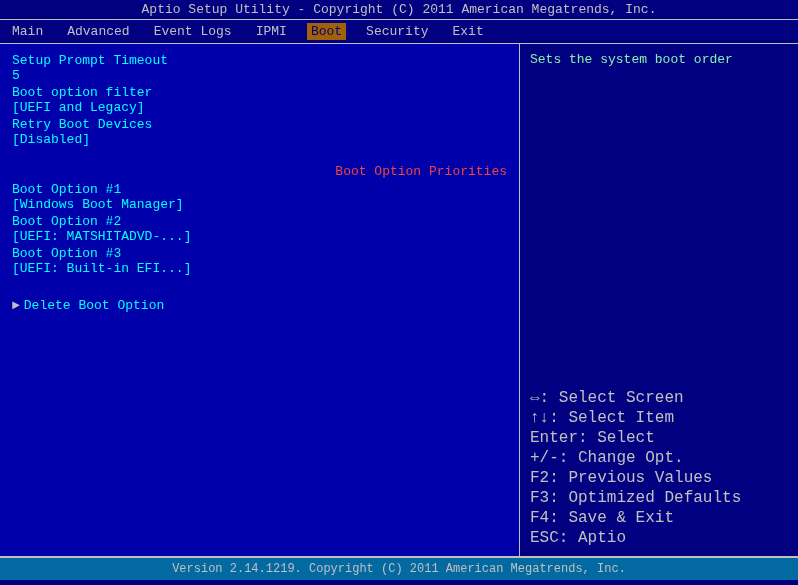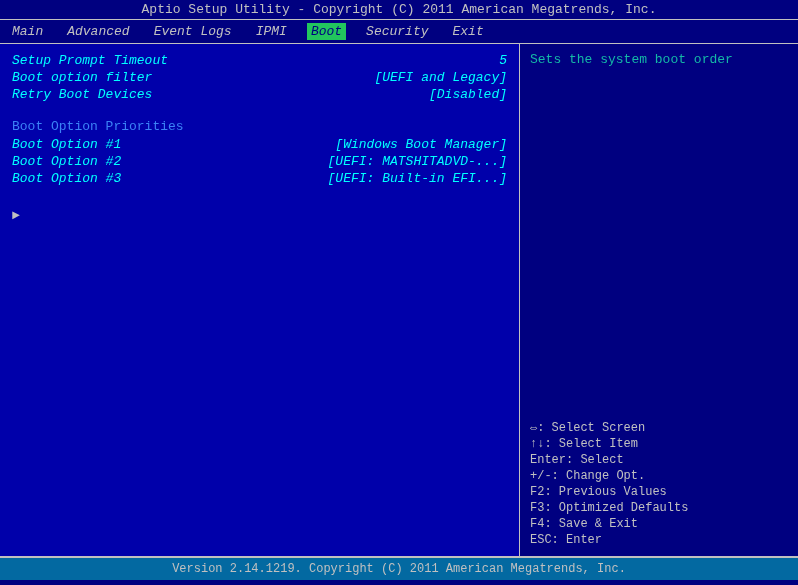--- a/index.html
+++ b/index.html
@@ -24,29 +24,28 @@
     }
 
     
     #nav-bar {
       background: #000080;
       display: flex;
       flex-direction: row;
       padding: 3px 8px;
       gap: 16px;
       border-bottom: 1px solid #c0c0c0;
-      font-style: italic;
     }
     .nav-item {
       color: #c0c0c0;
       cursor: pointer;
       padding: 1px 4px;
     }
     .nav-item.active {
-      background: #22c55e;
+      background: #a16207;
       color: #000080;
     }
 
     
     #main-content {
       display: flex;
       flex-direction: row;
       height: calc(585px - 22px - 26px - 24px);
       border-bottom: 1px solid #c0c0c0;
     }
@@ -55,37 +54,37 @@
     #left-panel {
       flex: 0 0 520px;
       background: #0000aa;
       color: #c0c0c0;
       padding: 8px 12px;
       border-right: 1px solid #c0c0c0;
     }
 
     .menu-item {
       display: flex;
-      flex-direction: row;
-      justify-content: space-between;
+      flex-direction: column;
+      justify-content: flex-start;
       padding: 1px 0;
       color: #00ffff;
       cursor: pointer;
-      font-style: italic;
     }
     .menu-item .item-label {
       color: #00ffff;
     }
     .menu-item .item-value {
       color: #00ffff;
     }
 
     .section-header {
-      color: #3b82f6;
+      color: #ef4444;
       padding: 6px 0 2px 0;
+      text-align: right;
     }
 
     .menu-item-plain {
       display: flex;
       flex-direction: row;
       justify-content: space-between;
       padding: 1px 0;
       color: #00ffff;
     }
 
@@ -107,32 +106,32 @@
     
     #right-panel {
       flex: 1;
       background: #000080;
       padding: 8px 10px;
       display: flex;
       flex-direction: column;
     }
 
     #help-text {
-      color: #14b8a6;
+      color: #86efac;
       font-size: 13px;
       margin-bottom: 8px;
     }
 
     #key-help {
       margin-top: auto;
       color: #c0c0c0;
     }
     .key-line {
       padding: 1px 0;
-      font-size: 12px;
+      font-size: 16px;
     }
 
     
     #footer {
       background: #0369a1;
       color: #c0c0c0;
       text-align: center;
       padding: 4px 0;
       font-size: 12px;
       border-top: 1px solid #c0c0c0;
@@ -181,33 +180,34 @@
       <span class="item-value">[UEFI: MATSHITADVD-...]</span>
     </div>
     <div class="menu-item">
       <span class="item-label">Boot Option #3</span>
       <span class="item-value">[UEFI: Built-in EFI...]</span>
     </div>
     <div class="spacer"></div>
     <div class="spacer"></div>
     <div class="arrow-item">
       <span class="arrow">►</span>
+      <span>Delete Boot Option</span>
     </div>
   </div>
 
   <div id="right-panel">
     <div id="help-text">Sets the system boot order</div>
     <div id="key-help">
     <div class="key-line">⇔: Select Screen</div>
         <div class="key-line">↑↓: Select Item</div>
         <div class="key-line">Enter: Select</div>
         <div class="key-line">+/-: Change Opt.</div>
         <div class="key-line">F2: Previous Values</div>
         <div class="key-line">F3: Optimized Defaults</div>
         <div class="key-line">F4: Save &amp; Exit</div>
-        <div class="key-line">ESC: Enter</div>
+        <div class="key-line">ESC: Aptio</div>
       </div>
   </div>
 </div>
 
 <div id="footer">
   <span>Version 2.14.1219. Copyright (C) 2011 American Megatrends, Inc.</span>
 </div>
 
 </body></html>

